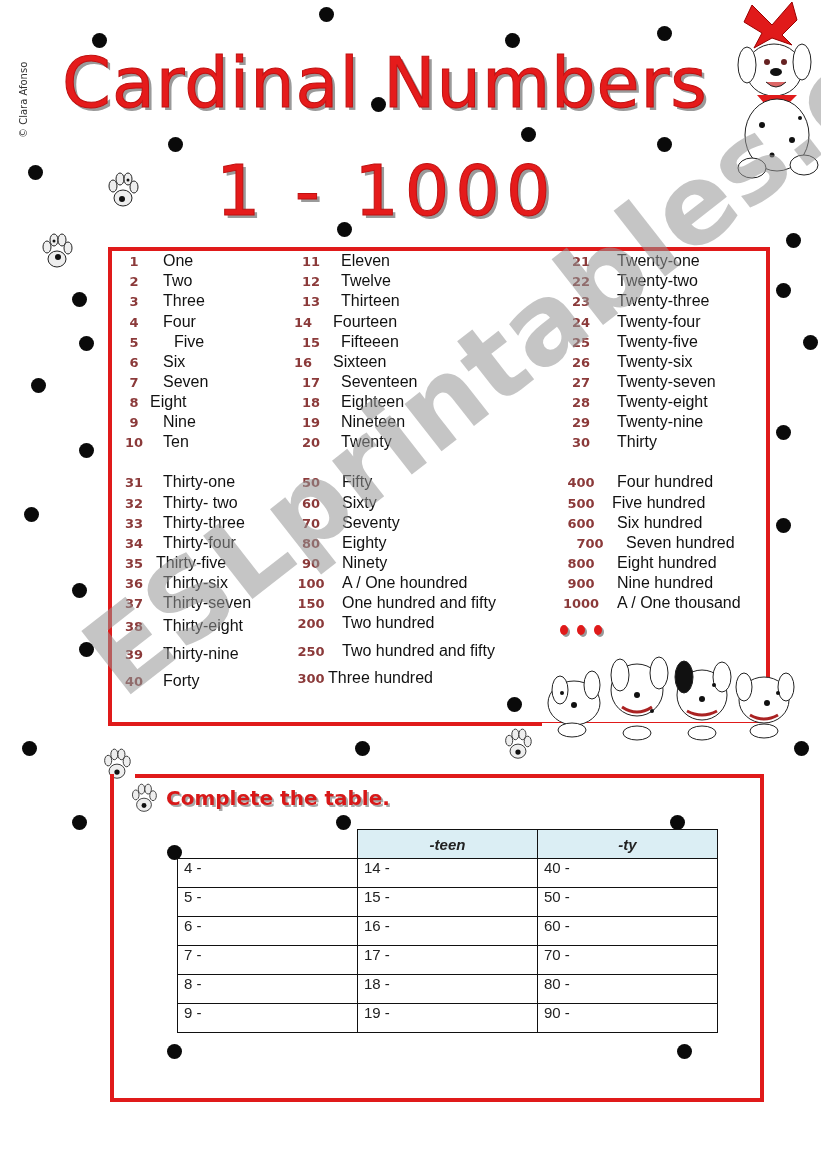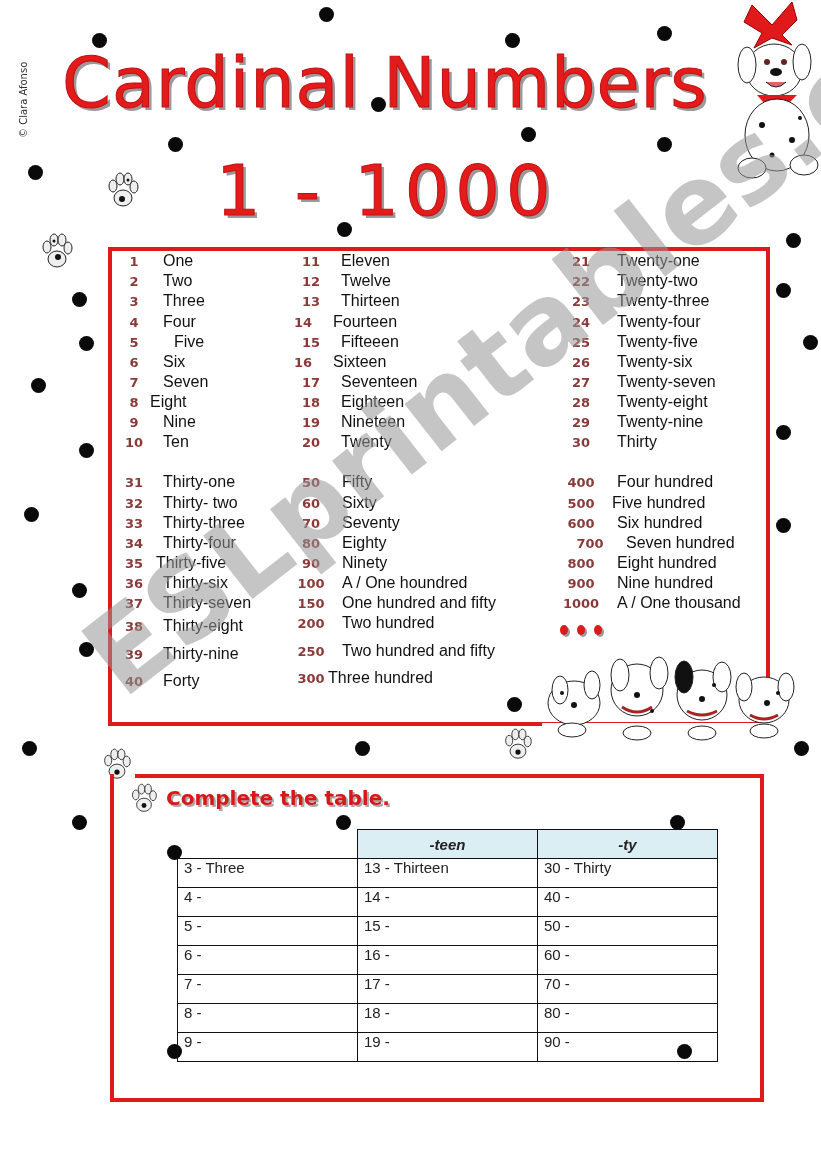--- a/index.html
+++ b/index.html
@@ -264,25 +264,20 @@
 <table class="exercise">
   <thead>
     <tr>
       <th class="blank"></th>
       <th>-teen</th>
       <th>-ty</th>
     </tr>
   </thead>
   <tbody>
     <tr>
-      <td>3 - Three</td>
-      <td>13 - Thirteen</td>
-      <td>30 - Thirty</td>
-    </tr>
-    <tr>
       <td>4 -</td>
       <td>14 -</td>
       <td>40 -</td>
     </tr>
     <tr>
       <td>5 -</td>
       <td>15 -</td>
       <td>50 -</td>
     </tr>
     <tr>

